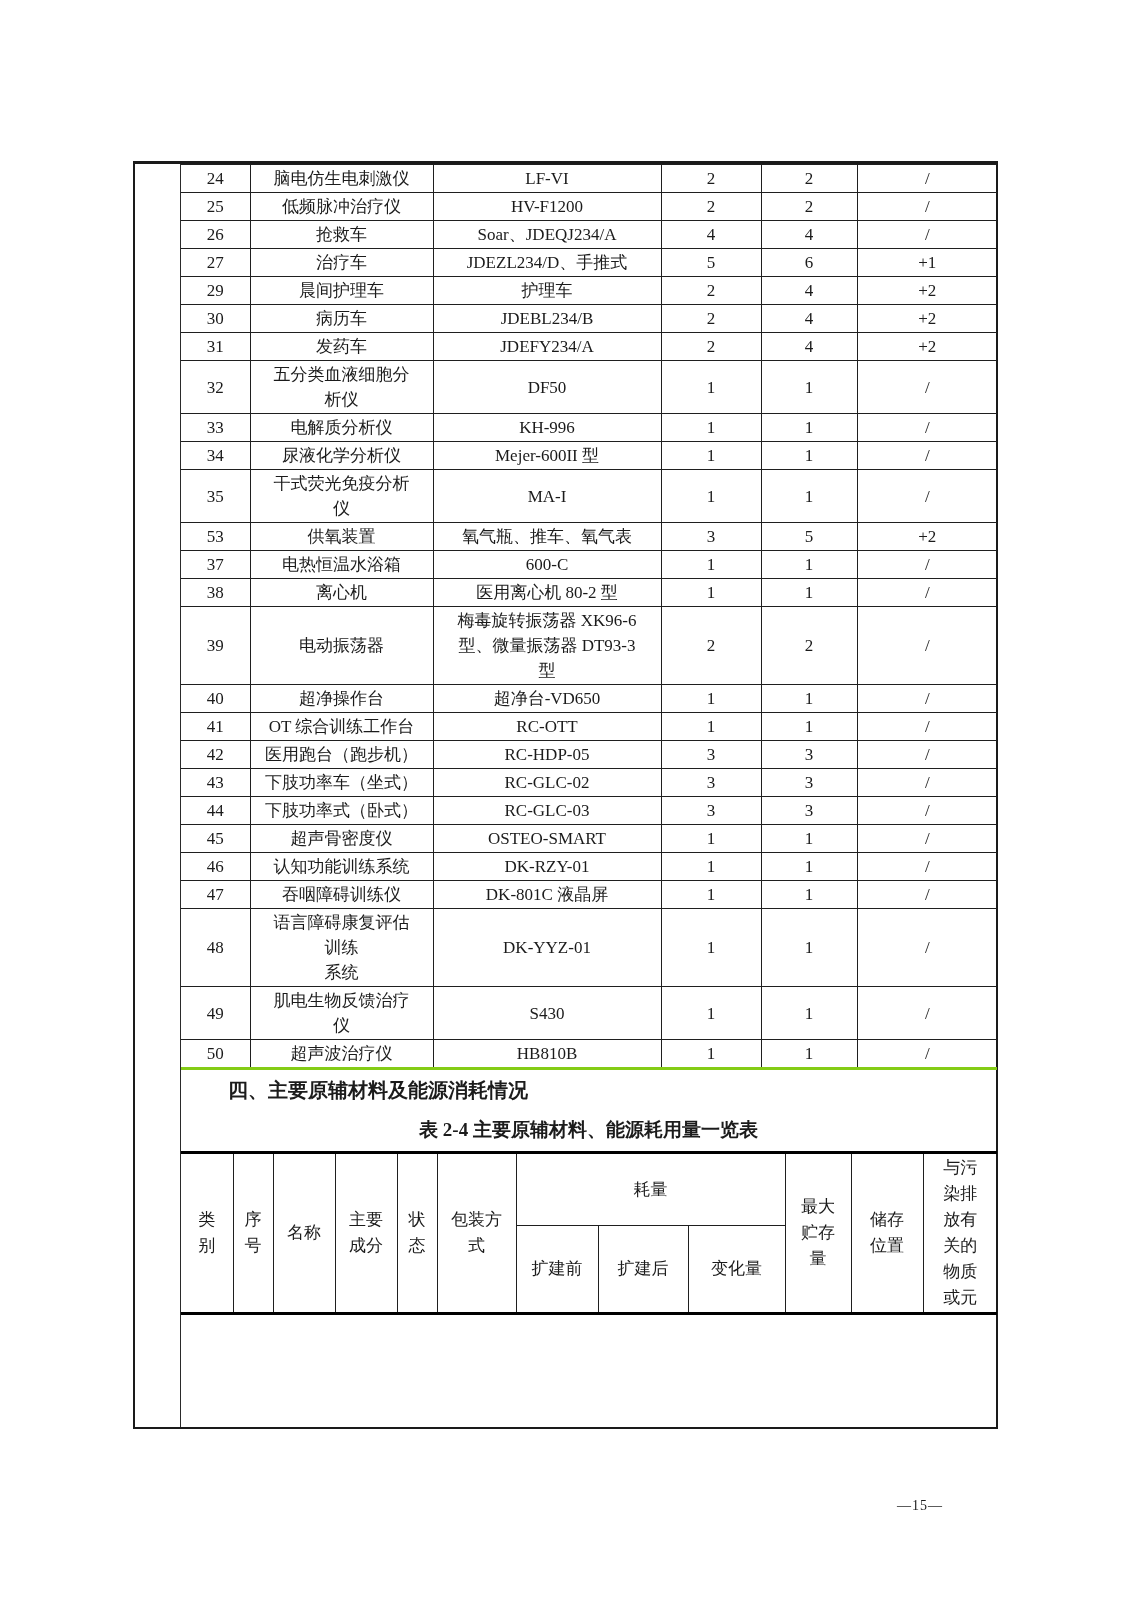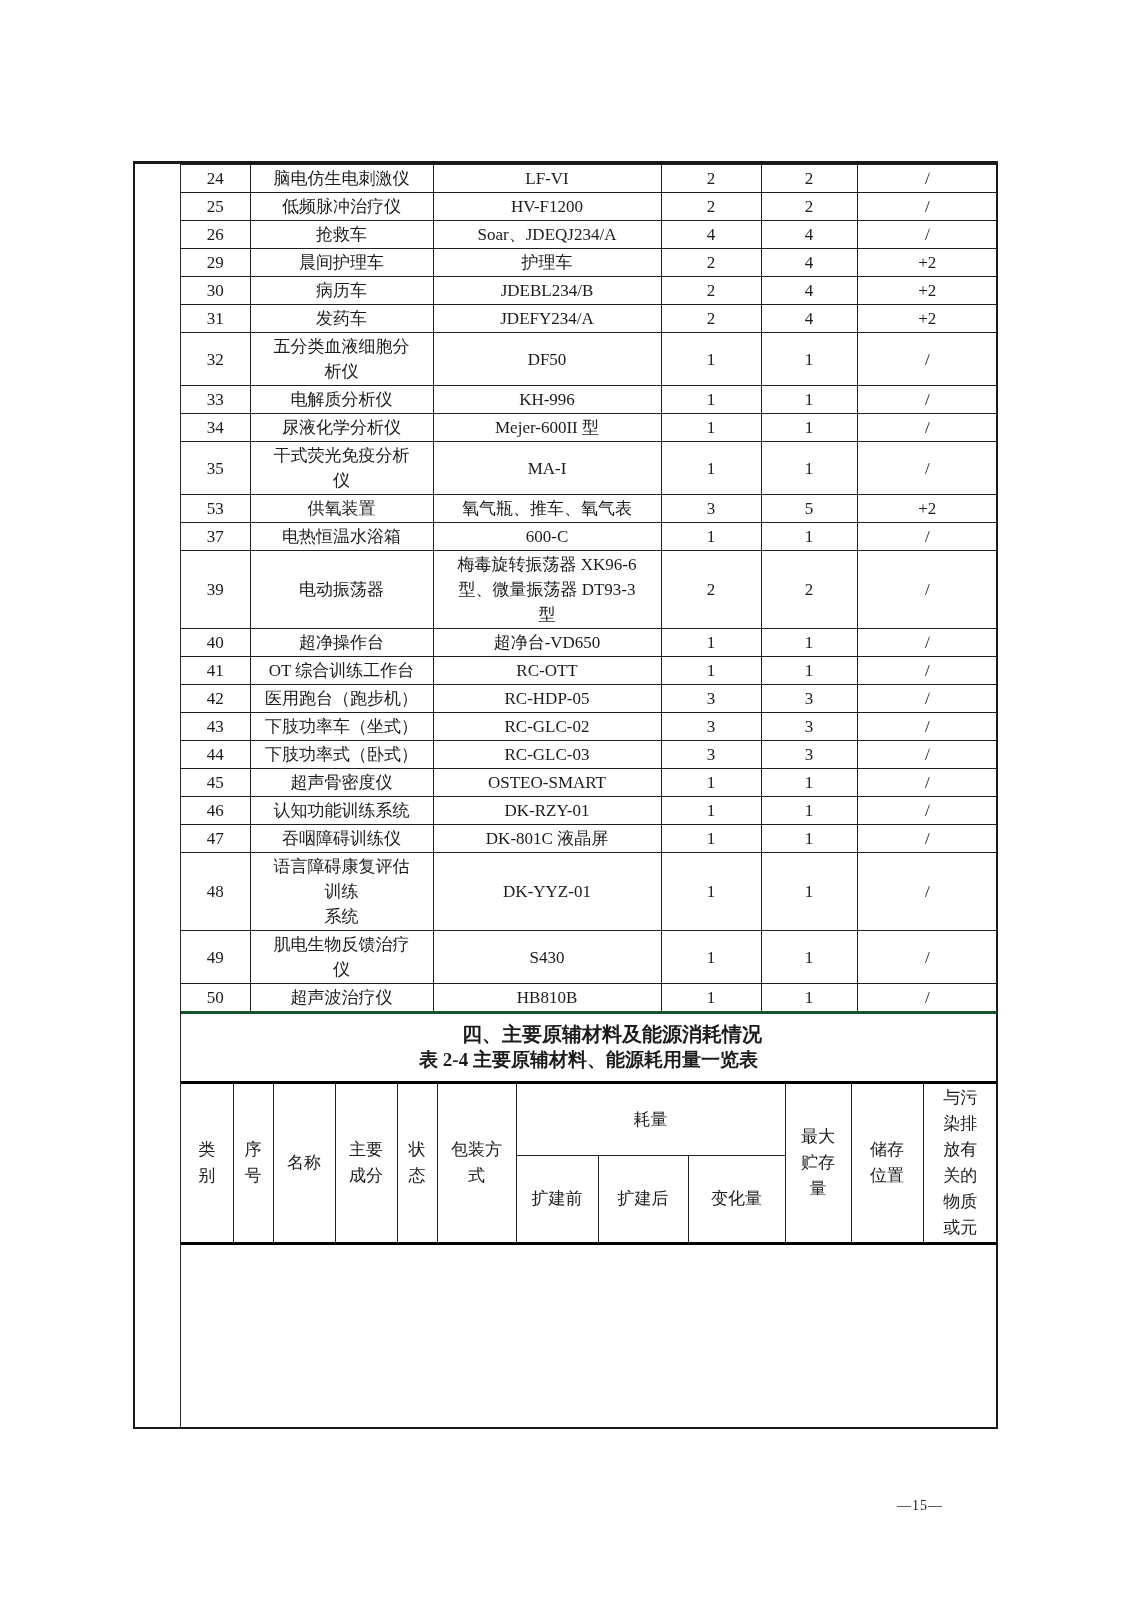--- a/index.html
+++ b/index.html
@@ -33,33 +33,32 @@
     font-size:17px;
     line-height:25px;
     padding:1px 2px;
     white-space:pre-line;
     font-weight:normal;
     overflow:hidden;
   }
   
   table tr > *:first-child{border-left:none;}
   table tr > *:last-child{border-right:none;}
-  .equip-table{border-bottom:3px solid #14532d;}
+  .equip-table{border-bottom:3px solid #84cc16;}
   .equip-table tr{height:27px;}
   .materials-table{border-top:3px solid #000;border-bottom:3px solid #000;}
   .materials-table .group-row{height:72px;}
   .materials-table .sub-row{height:86px;}
   .materials-table th{line-height:26px;}
   .section-heading{
-    margin:7px 0 0 47px;
+    margin:7px 0 14px 47px;
     font-size:20px;
     line-height:26px;
     font-weight:bold;
     font-family:"Liberation Sans","DejaVu Sans",sans-serif;
-    text-align:center;
   }
   .table-title{
     text-align:center;
     font-size:19px;
     line-height:26px;
     font-weight:bold;
     margin-bottom:8px;
   }
   .page-number{
     position:absolute;
@@ -104,20 +103,28 @@
             </tr>
             <tr>
               <td>26</td>
               <td>抢救车</td>
               <td>Soar、JDEQJ234/A</td>
               <td>4</td>
               <td>4</td>
               <td>/</td>
             </tr>
             <tr>
+              <td>27</td>
+              <td>治疗车</td>
+              <td>JDEZL234/D、手推式</td>
+              <td>5</td>
+              <td>6</td>
+              <td>+1</td>
+            </tr>
+            <tr>
               <td>29</td>
               <td>晨间护理车</td>
               <td>护理车</td>
               <td>2</td>
               <td>4</td>
               <td>+2</td>
             </tr>
             <tr>
               <td>30</td>
               <td>病历车</td>
@@ -173,20 +180,28 @@
               <td>供氧装置</td>
               <td>氧气瓶、推车、氧气表</td>
               <td>3</td>
               <td>5</td>
               <td>+2</td>
             </tr>
             <tr>
               <td>37</td>
               <td>电热恒温水浴箱</td>
               <td>600-C</td>
+              <td>1</td>
+              <td>1</td>
+              <td>/</td>
+            </tr>
+            <tr>
+              <td>38</td>
+              <td>离心机</td>
+              <td>医用离心机 80-2 型</td>
               <td>1</td>
               <td>1</td>
               <td>/</td>
             </tr>
             <tr>
               <td>39</td>
               <td>电动振荡器</td>
               <td>梅毒旋转振荡器 XK96-6
 型、微量振荡器 DT93-3
 型</td>

